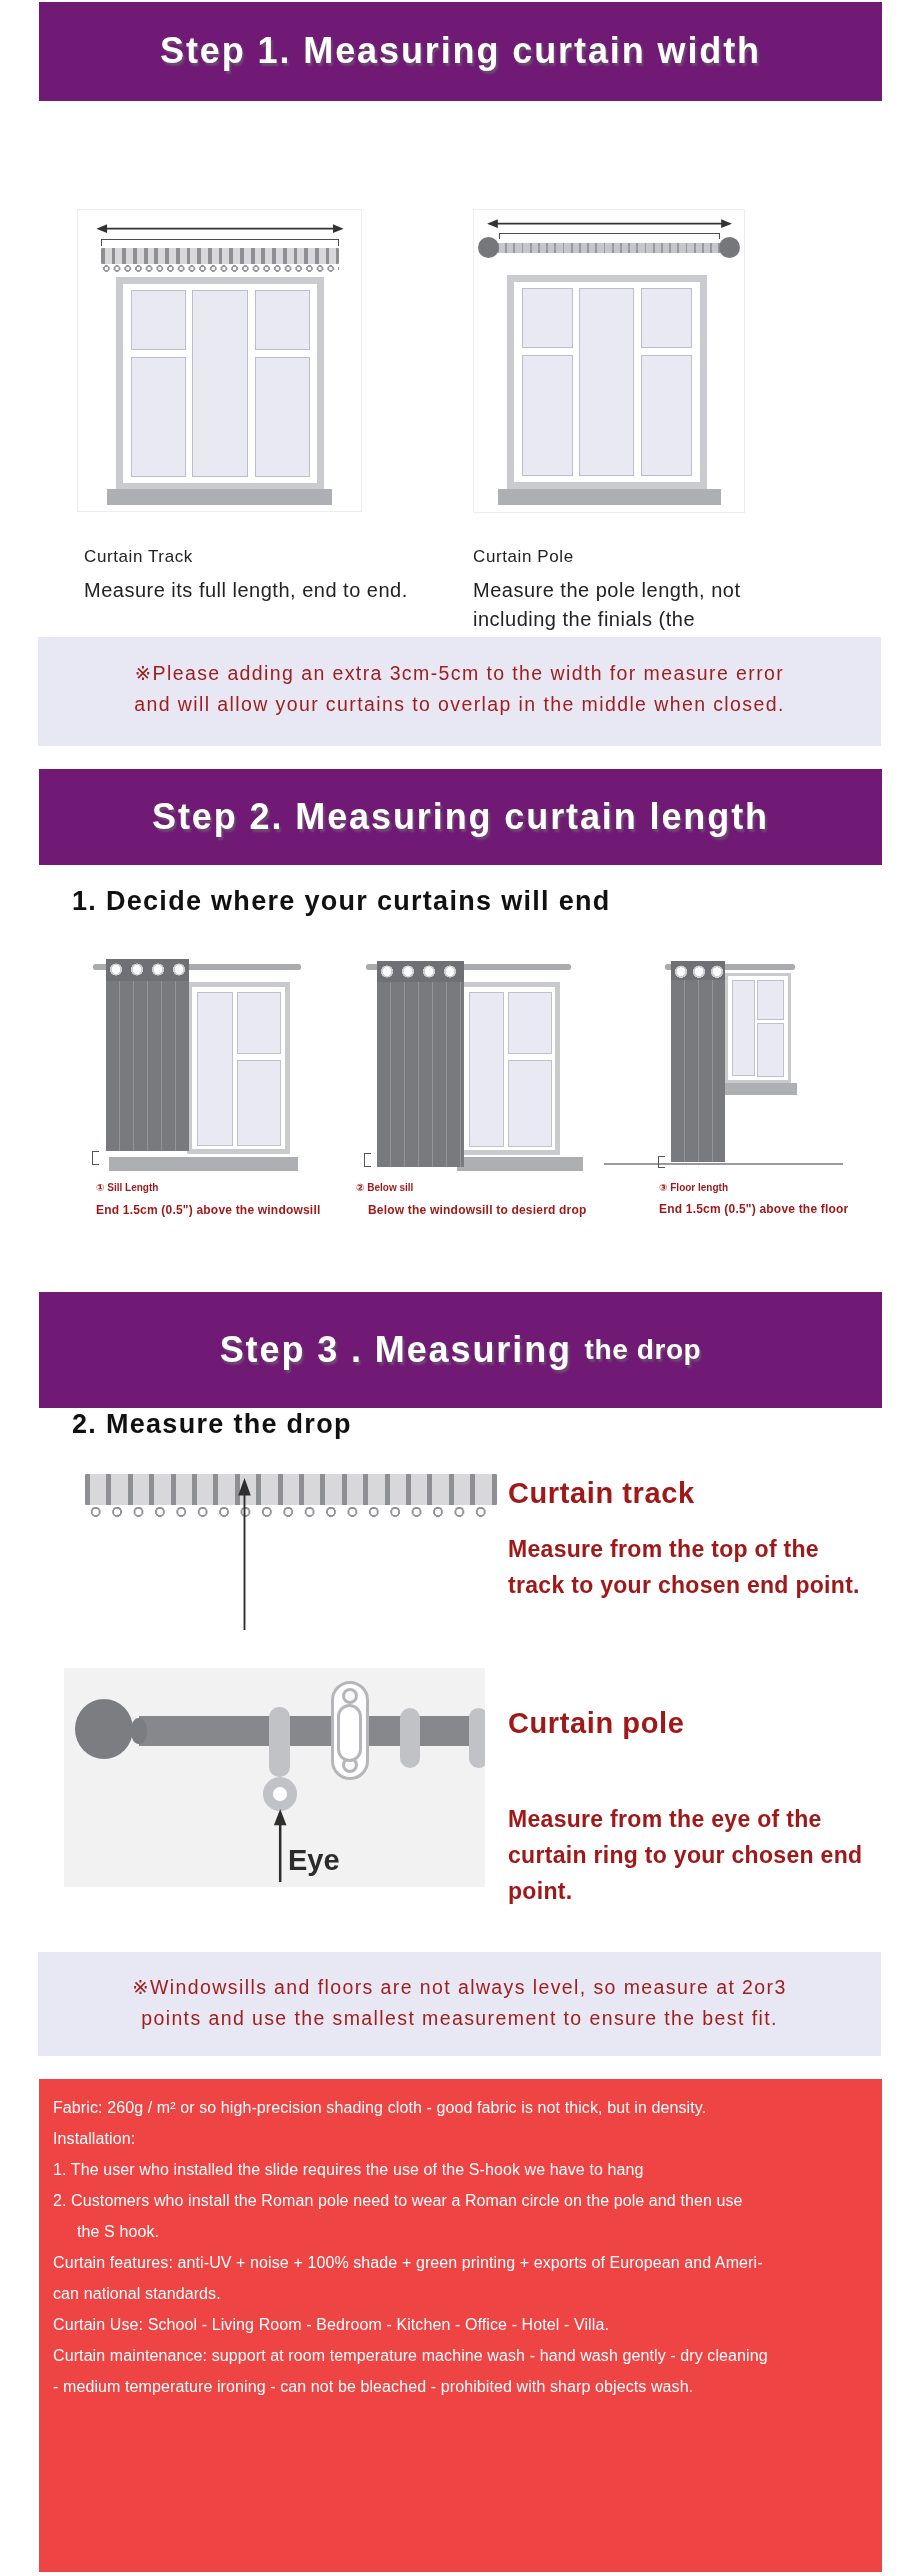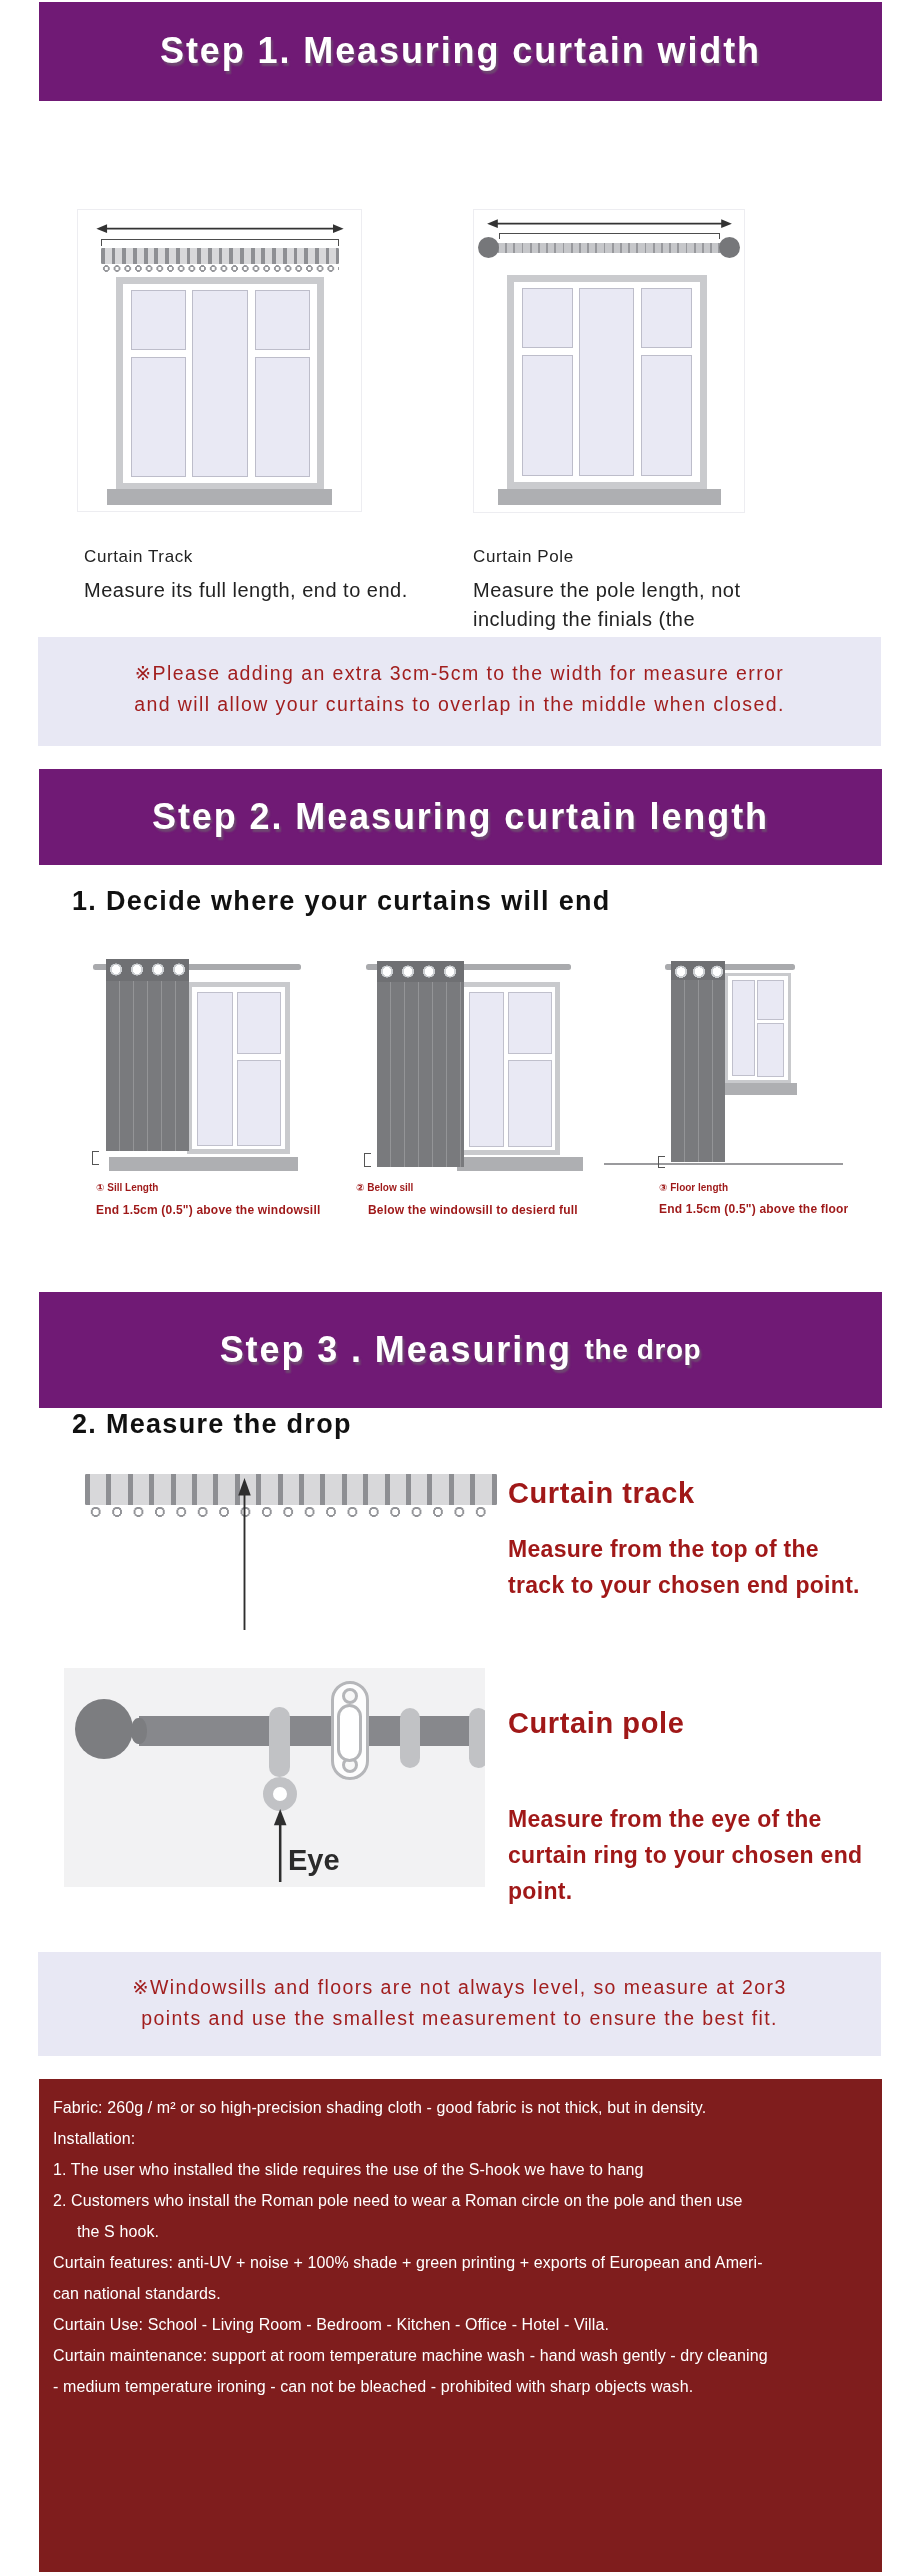--- a/index.html
+++ b/index.html
@@ -94,21 +94,21 @@
        border:10px solid #c1c2c5;background:#fff;box-sizing:border-box;}
   .bkt-outer{position:absolute;left:267px;top:12.6px;width:38px;height:99px;border-radius:20px;
        border:3.8px solid #b5b6b9;background:#fdfdfd;box-sizing:border-box;}
   .bkt-hole{position:absolute;width:16.4px;height:16.4px;border-radius:50%;border:3.8px solid #b5b6b9;
        background:#f8f8f8;box-sizing:border-box;}
   .bkt-inner{position:absolute;left:273px;top:36px;width:25px;height:58px;border-radius:12.6px;
        background:#ffffff;border:3.1px solid #b5b6b9;box-sizing:border-box;}
   .eye-label{position:absolute;left:224px;top:176px;color:#2b2b2b;font-weight:bold;font-size:29px;}
 
   
-  #blueDetails{position:absolute;left:39px;top:2079px;width:843px;height:493px;background:#7f1d1d;
+  #blueDetails{position:absolute;left:39px;top:2079px;width:843px;height:493px;background:#ef4444;
        box-sizing:border-box;padding:17.6px 11.3px 0 14px;}
   #blueDetails .dline{color:#ffffff;font-size:16px;height:31px;line-height:21.4px;
        letter-spacing:0.1px;white-space:nowrap;}
   #blueDetails .indent{padding-left:24px;}
 </style>
 </head>
 <body>
 
 <div class="page">
 
@@ -200,21 +200,21 @@
       <div class="pane" style="left:5px;top:5px;width:33px;height:153px;"></div>
       <div class="pane" style="left:44px;top:5px;width:42px;height:60px;"></div>
       <div class="pane" style="left:44px;top:73px;width:42px;height:85px;"></div>
     </div>
     <div class="sill" style="left:457px;top:214px;width:126px;height:14px;"></div>
     <div class="curtain" style="left:377px;top:17.6px;width:87px;height:206px;">
       <div class="grommets"></div>
     </div>
     <div class="endmark" style="left:364px;top:210px;"></div>
     <div class="opt-label" style="left:356px;top:239px;">② Below sill</div>
-    <div class="opt-desc" style="left:368px;top:260px;">Below the windowsill to desierd full</div>
+    <div class="opt-desc" style="left:368px;top:260px;">Below the windowsill to desierd drop</div>
 
     <div class="rod" style="left:665px;top:21.4px;width:130px;height:5.7px;"></div>
     <div class="winframe3" style="left:725px;top:30px;width:66px;height:110px;">
       <div class="pane" style="left:3.8px;top:3.8px;width:21.4px;height:94px;"></div>
       <div class="pane" style="left:29px;top:3.8px;width:25px;height:38px;"></div>
       <div class="pane" style="left:29px;top:47px;width:25px;height:52px;"></div>
     </div>
     <div class="sill" style="left:715px;top:140px;width:82px;height:12px;"></div>
     <div class="floorline" style="left:604px;top:220px;width:239px;height:1.9px;"></div>
     <div class="curtain" style="left:671px;top:17.6px;width:54px;height:201px;">

